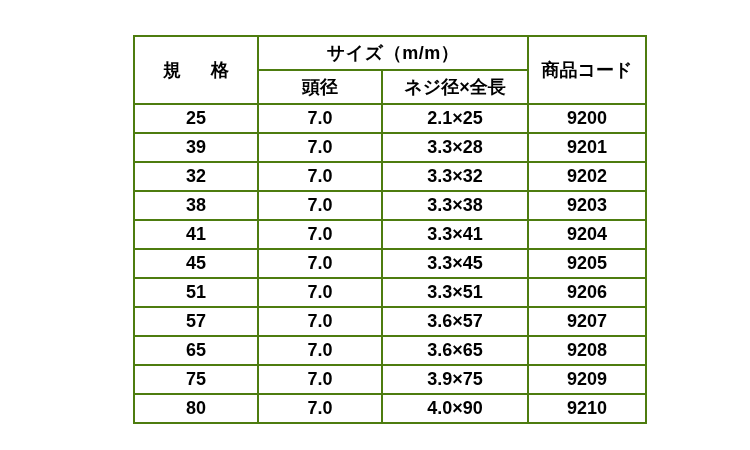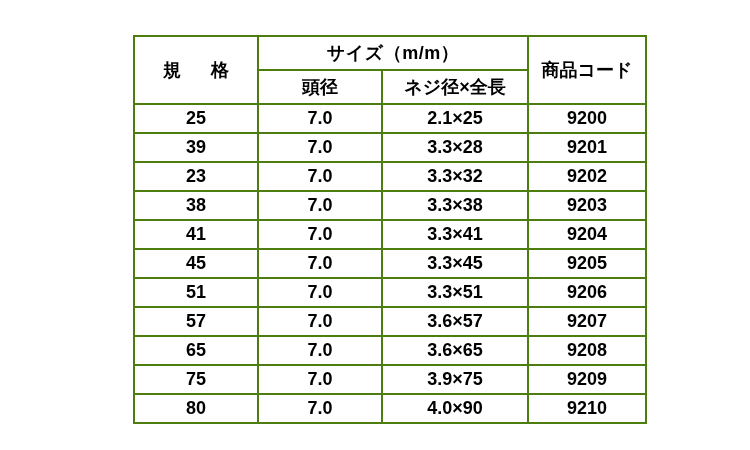--- a/index.html
+++ b/index.html
@@ -113,21 +113,21 @@
           <td>2.1×25</td>
           <td>9200</td>
         </tr>
         <tr class="data-row">
           <td>39</td>
           <td>7.0</td>
           <td>3.3×28</td>
           <td>9201</td>
         </tr>
         <tr class="data-row">
-          <td>23</td>
+          <td>32</td>
           <td>7.0</td>
           <td>3.3×32</td>
           <td>9202</td>
         </tr>
         <tr class="data-row">
           <td>38</td>
           <td>7.0</td>
           <td>3.3×38</td>
           <td>9203</td>
         </tr>

